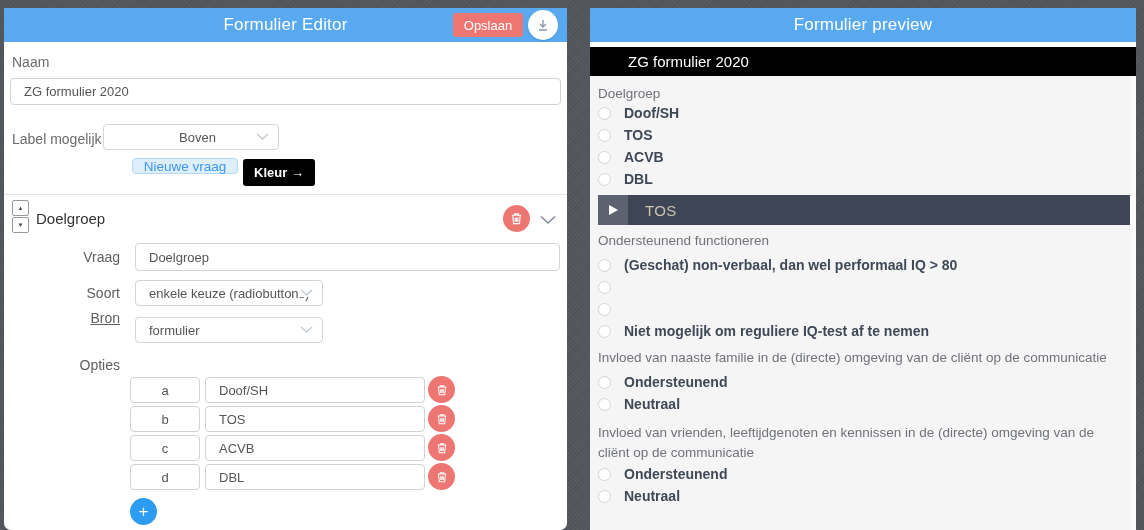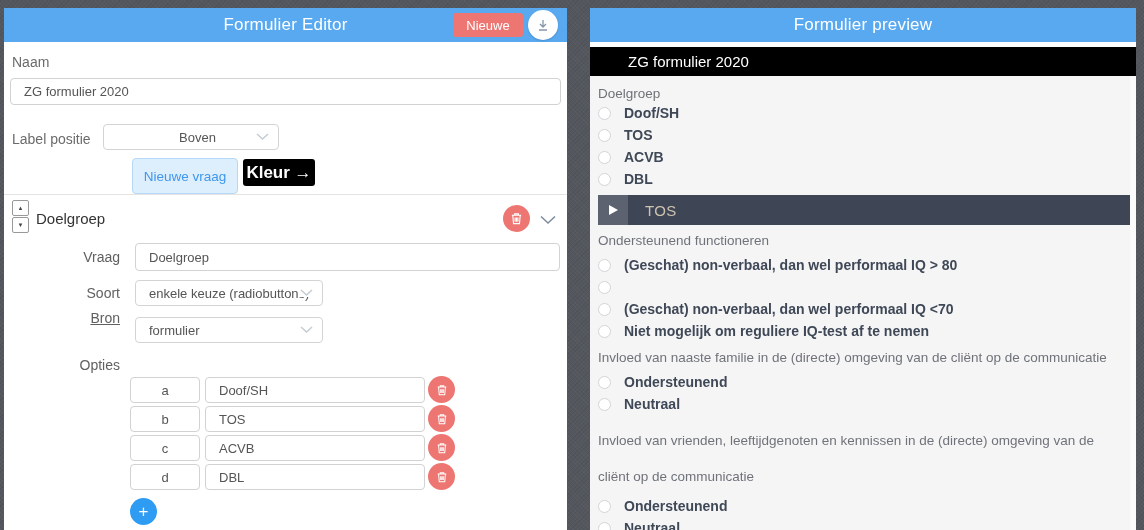--- a/index.html
+++ b/index.html
@@ -9,21 +9,21 @@
     background:#54575d;
     overflow:hidden;
   }
   .stage {
     position:relative; width:1144px; height:530px; overflow:hidden;
     background:
       repeating-linear-gradient(45deg, rgba(255,255,255,0.025) 0 1px, transparent 1px 3px),
       repeating-linear-gradient(-45deg, rgba(0,0,0,0.06) 0 1px, transparent 1px 3px),
       #54575d;
   }
-  .panel { position:absolute; top:8px; background:#fff; }
+  .panel { position:absolute; top:8px; background:#fff;border-radius:7px; }
   .editor-panel { left:4px; width:563px; height:522px; }
   .preview-panel { left:590px; width:546px; height:522px; }
   .panel-header {
     position:absolute; left:0; top:0; right:0; height:34px;
     background:#58a9f0; display:flex; align-items:center; justify-content:center;
   }
   .panel-title { color:#fff; font-size:17px; letter-spacing:.2px; }
   .save-btn {
     position:absolute; left:449px; top:5px; width:70px; height:24px;
     background:#ed7672; color:#fff; border:none; border-radius:3px;
@@ -46,21 +46,21 @@
     font-size:13px; color:#555; display:flex; align-items:center;
     padding-left:13px; overflow:hidden; white-space:nowrap; cursor:pointer;
   }
   .select-box .chev { position:absolute; right:9px; top:50%; transform:translateY(-50%); display:flex; }
   .lite-btn {
     position:absolute; background:#ddeefc; border:1px solid #b5d8f7; border-radius:4px;
     color:#3f97ee; font-size:13.5px; font-family:inherit; cursor:pointer;
   }
   .kleur-btn {
     position:absolute; background:#000; color:#fff; border:none; border-radius:3px;
-    font-size:17px; font-weight:600; font-family:inherit; cursor:pointer;
+    font-size:13px; font-weight:600; font-family:inherit; cursor:pointer;
   }
   .divider { position:absolute; left:0; right:0; top:186px; border-top:1px solid #e4e4e4; }
   .spin-btn {
     position:absolute; left:8px; width:17px; height:16px; background:#fff;
     border:1px solid #999; border-radius:2px; font-size:6px; color:#444;
     display:flex; align-items:center; justify-content:center; cursor:pointer; padding:0;
   }
   .sec-title { position:absolute; left:32px; top:202px; font-size:15px; color:#333; }
   .trash-btn {
     position:absolute; width:27px; height:27px; border-radius:50%;
@@ -81,21 +81,21 @@
     display:flex; align-items:center;
   }
   .black-bar span { color:#fff; font-size:15px; margin-left:38px; }
   .preview-body {
     position:absolute; left:0; right:0; top:68px; bottom:0;
     background:#f5f5f6; overflow:hidden; padding-left:8px;
   }
   .q-label { font-size:13.5px; color:#6f7379; line-height:16px; }
   .q-label.first { padding-top:10px; height:26px; }
   .q-label.mt { margin-top:8px; }
-  .q-label.wrap2 { line-height:36px; margin-top:8px; padding-right:14px; }
+  .q-label.wrap2 { line-height:20px; margin-top:8px; padding-right:14px; }
   .opts { margin-top:5px; }
   .opts.tight { margin-top:0; }
   .p-row { display:flex; align-items:center; height:22px; cursor:pointer; }
   .radio {
     width:13px; height:13px; border-radius:50%; background:#fff;
     border:1px solid #d2d5d8; flex:0 0 13px; margin-right:13px;
   }
   .p-opt-label { font-size:14px; font-weight:600; color:#3f4856; white-space:nowrap; }
   .p-sec-bar {
     margin-top:5px; margin-right:6px; height:30px; background:#3e4554;
@@ -111,43 +111,43 @@
 </style>
 </head>
 <body>
 
 <div class="stage">
 
   <div class="panel editor-panel">
     <div class="panel-header">
       <span class="panel-title">Formulier Editor</span>
     </div>
-    <button class="save-btn">Nieuwe</button>
+    <button class="save-btn">Opslaan</button>
     <button class="download-btn">
       <span style="display:flex;">
         <svg width="14" height="14" viewBox="0 0 14 14" fill="none" stroke="#8696aa" stroke-width="1.3">
             <path d="M7 2v7M4 6l3 3 3-3M3 12h8"></path>
           </svg>
       </span>
     </button>
 
     <div class="ed-label" style="left:8px; top:46px;text-align:center;">Naam</div>
     <div class="text-input" style="left:6px; top:70px; width:551px; height:27px;">ZG formulier 2020</div>
 
-    <div class="ed-label" style="left:8px; top:123px;">Label positie</div>
+    <div class="ed-label" style="left:8px; top:123px;">Label mogelijk</div>
     <div class="select-box" style="left:99px; top:116px; width:176px; height:26px;justify-content:center;">
       <span>Boven</span>
       <span class="chev">
         <svg width="13" height="8" viewBox="0 0 13 8">
             <path d="M1 1l5.5 5L12 1" stroke="#c4ccd4" stroke-width="1.5" fill="none"></path>
           </svg>
       </span>
     </div>
 
-    <button class="lite-btn" style="left:128px; top:150px; width:106px; height:36px;">Nieuwe vraag</button>
+    <button class="lite-btn" style="left:128px; top:150px; width:106px; height:16px;">Nieuwe vraag</button>
     <button class="kleur-btn" style="left:239px; top:151px; width:72px; height:27px;">Kleur →</button>
 
     <div class="divider"></div>
 
     <button class="spin-btn" style="top:192px;">▲</button>
     <button class="spin-btn" style="top:209px;">▼</button>
     <div class="sec-title">Doelgroep</div>
     <button class="trash-btn" style="left:499px; top:197px;">
       <span style="display:flex;">
         <svg width="13" height="13" viewBox="0 0 14 14" fill="none" stroke="#fff" stroke-width="1.2">
@@ -273,21 +273,20 @@
       <div class="opts">
         <div class="p-row">
           <span class="radio"></span>
           <span class="p-opt-label">(Geschat) non-verbaal, dan wel performaal IQ &gt; 80</span>
         </div>
         <div class="p-row">
           <span class="radio"></span>
         </div>
         <div class="p-row">
           <span class="radio"></span>
-          <span class="p-opt-label">(Geschat) non-verbaal, dan wel performaal IQ &lt;70</span>
         </div>
         <div class="p-row">
           <span class="radio"></span>
           <span class="p-opt-label">Niet mogelijk om reguliere IQ-test af te nemen</span>
         </div>
       </div>
 
       <div class="q-label mt">Invloed van naaste familie in de (directe) omgeving van de cliënt op de communicatie</div>
       <div class="opts">
         <div class="p-row">

